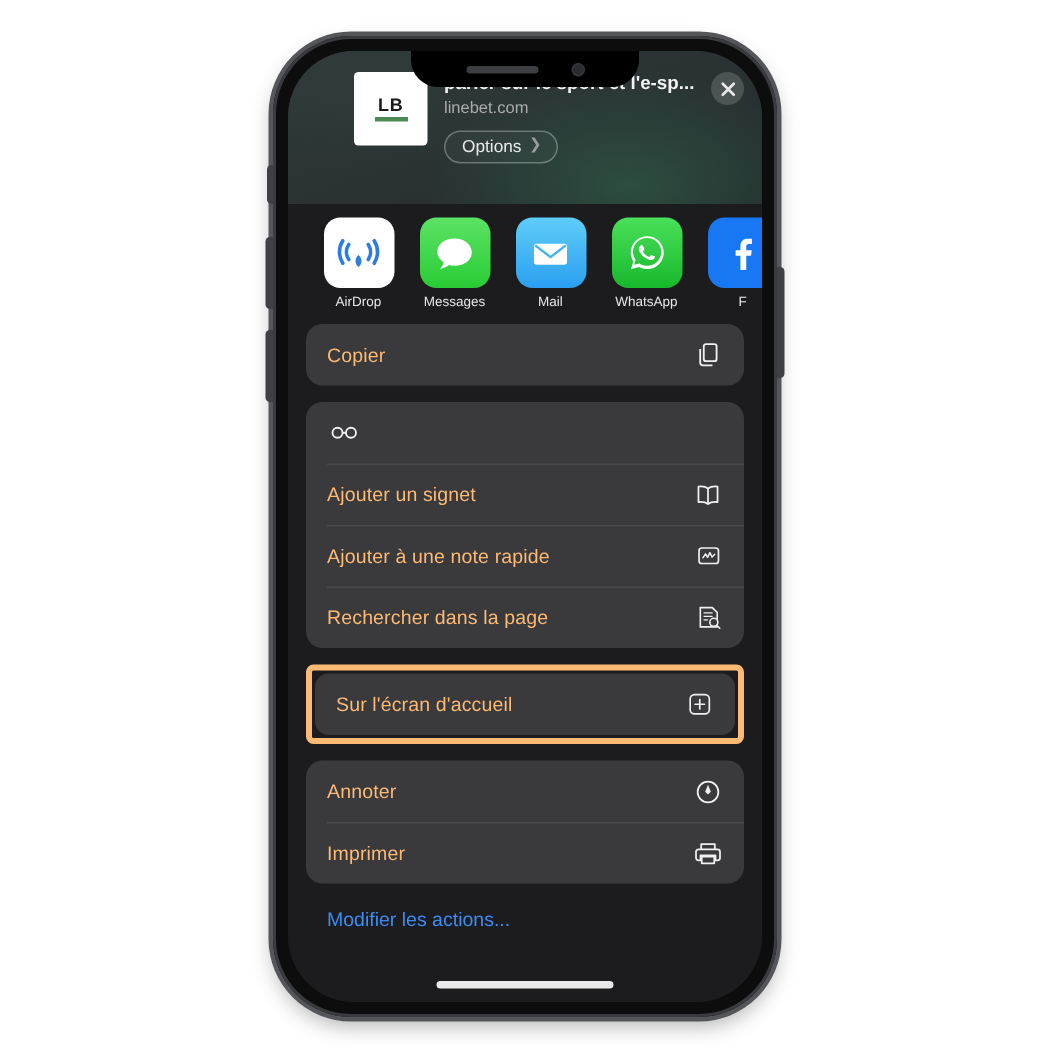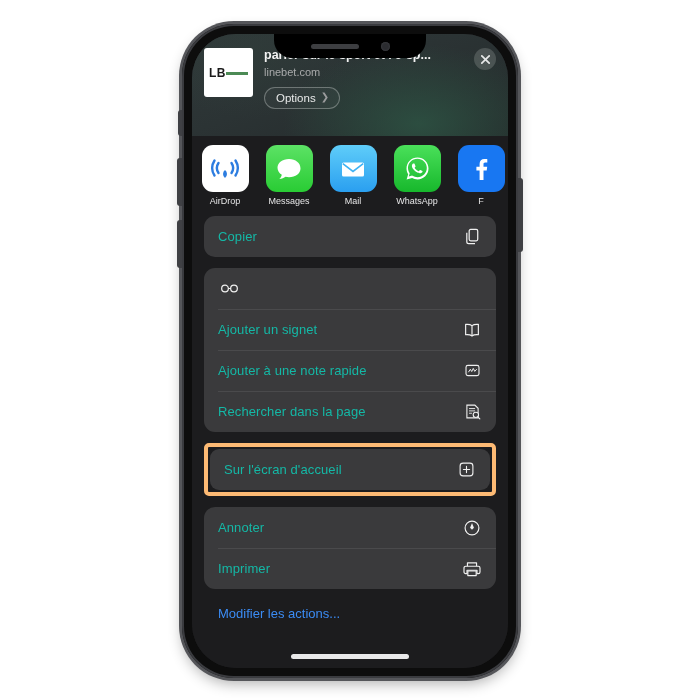--- a/index.html
+++ b/index.html
@@ -116,24 +116,25 @@
     gap: 11px;
     min-height: 80px;
   }
   #site-favicon {
     width: 49px;
     height: 49px;
     background: #ffffff;
     border-radius: 3px;
     flex: 0 0 auto;
     display: flex;
-    flex-direction: row;
+    flex-direction: column;
     align-items: center;
     justify-content: center;
     margin-top: 2px;
+    margin-left: 32px;
   }
   #favicon-text {
     font-size: 12px;
     font-weight: bold;
     color: #1a1a1a;
     letter-spacing: 0.5px;
     line-height: 1;
   }
   #favicon-underline {
     width: 22px;
@@ -184,21 +185,21 @@
     background: rgba(125,130,128,0.42);
     display: flex;
     align-items: center;
     justify-content: center;
   }
 
   
   #app-row {
     display: flex;
     gap: 14px;
-    padding: 9px 0 7px 8px;
+    padding: 9px 0 7px 22px;
     background: #1c1c1e;
     overflow: hidden;
   }
   .app-item {
     flex: 0 0 auto;
     width: 50px;
     display: flex;
     flex-direction: column;
     align-items: center;
   }
@@ -240,21 +241,21 @@
   .action-row + .action-row::before {
     content: "";
     position: absolute;
     left: 14px;
     right: 0;
     top: 0;
     height: 1px;
     background: #4a4a4c;
   }
   .action-label {
-    color: #14b8a6;
+    color: #fdba74;
     font-size: 13px;
     letter-spacing: 0.1px;
   }
   .action-icon {
     width: 22px;
     height: 22px;
     display: flex;
     align-items: center;
     justify-content: center;
     flex: 0 0 auto;

